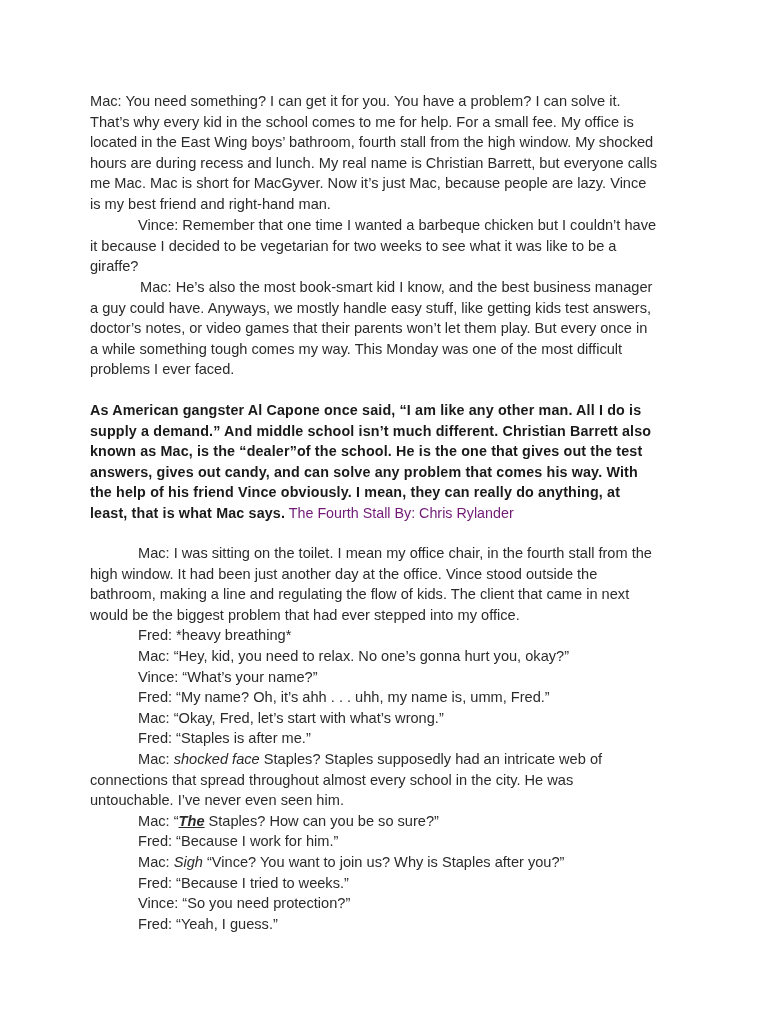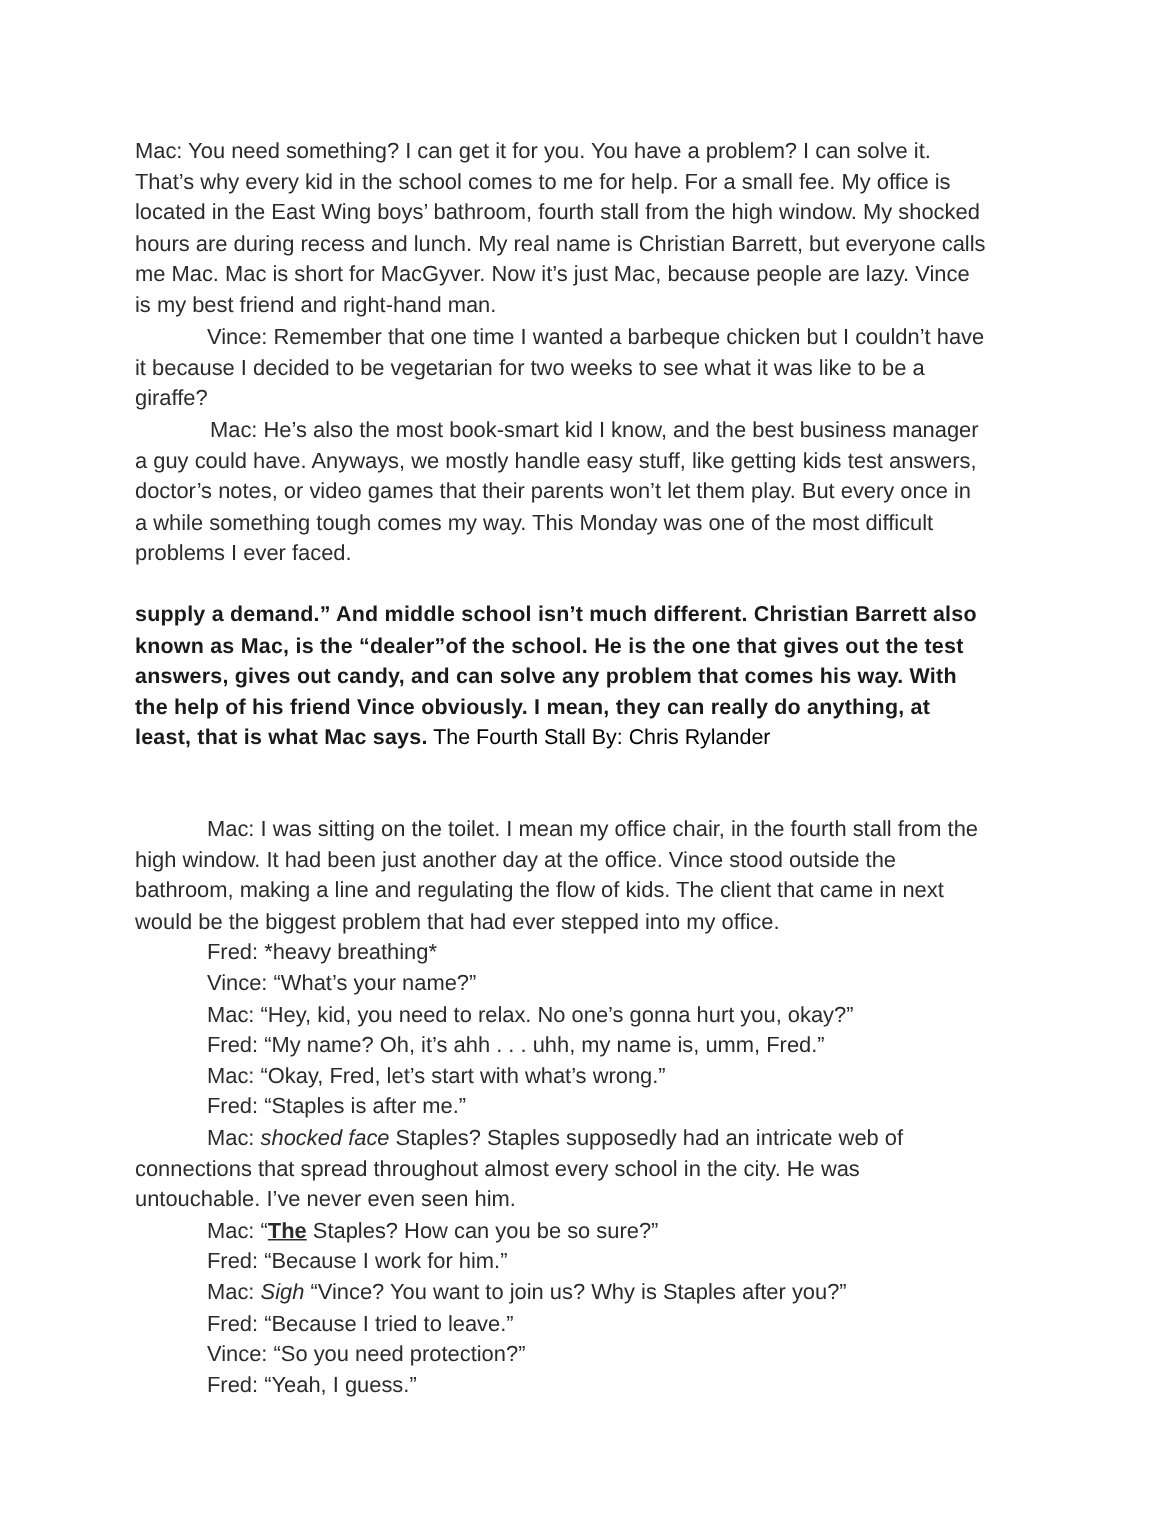--- a/index.html
+++ b/index.html
@@ -6,23 +6,23 @@
   body { width: 768px; height: 1024px; overflow: hidden; position: relative; }
   .page {
     position: absolute; left: 0; top: 0; width: 632px; height: 1024px; background: #fff;
     font-family: "Liberation Sans", sans-serif; font-size: 14.6px; color: #2b2b2b;
   }
   .block { position: absolute; left: 90px; width: 600px; line-height: 20.6px; }
   .line { white-space: nowrap; display: block; }
   .ind { padding-left: 48px; }
   .ind2 { padding-left: 50px; }
   .bold { font-weight: bold; color: #1a1a1a; letter-spacing: 0.15px; }
-  .norm { font-weight: normal; color: #000000; letter-spacing: 0; margin-top: 20px; }
+  .norm { font-weight: normal; color: #701a75; letter-spacing: 0; margin-top: 20px; }
   .it { font-style: italic; }
-  .bu { font-weight: bold; text-decoration: underline; }
+  .bu { font-weight: bold; font-style: italic; text-decoration: underline; }
 </style>
 </head>
 <body>
 
 <div class="page">
 
   <div class="block" style="top:91px;">
     <span class="line">Mac: You need something? I can get it for you. You have a problem? I can solve it.</span>
     <span class="line">That’s why every kid in the school comes to me for help. For a small fee. My office is</span>
     <span class="line">located in the East Wing boys’ bathroom, fourth stall from the high window. My shocked</span>
@@ -39,47 +39,48 @@
 
   <div class="block" style="top:277px;">
     <span class="line ind2">Mac: He’s also the most book-smart kid I know, and the best business manager</span>
     <span class="line">a guy could have. Anyways, we mostly handle easy stuff, like getting kids test answers,</span>
     <span class="line">doctor’s notes, or video games that their parents won’t let them play. But every once in</span>
     <span class="line">a while something tough comes my way. This Monday was one of the most difficult</span>
     <span class="line">problems I ever faced.</span>
   </div>
 
   <div class="block bold" style="top:400px; font-size:14.3px;">
+    <span class="line">As American gangster Al Capone once said, “I am like any other man. All I do is</span>
     <span class="line">supply a demand.” And middle school isn’t much different. Christian Barrett also</span>
     <span class="line">known as Mac, is the “dealer”of the school. He is the one that gives out the test</span>
     <span class="line">answers, gives out candy, and can solve any problem that comes his way. With</span>
     <span class="line">the help of his friend Vince obviously. I mean, they can really do anything, at</span>
     <span class="line">
       <span>least, that is what Mac says.</span><span class="norm"> The Fourth Stall By: Chris Rylander</span>
     </span>
   </div>
 
   <div class="block" style="top:543px;">
     <span class="line ind">Mac: I was sitting on the toilet. I mean my office chair, in the fourth stall from the</span>
     <span class="line">high window. It had been just another day at the office. Vince stood outside the</span>
     <span class="line">bathroom, making a line and regulating the flow of kids. The client that came in next</span>
     <span class="line">would be the biggest problem that had ever stepped into my office.</span>
 
     <span class="line ind">Fred: *heavy breathing*</span>
+    <span class="line ind">Mac: “Hey, kid, you need to relax. No one’s gonna hurt you, okay?”</span>
     <span class="line ind">Vince: “What’s your name?”</span>
-    <span class="line ind">Mac: “Hey, kid, you need to relax. No one’s gonna hurt you, okay?”</span>
     <span class="line ind">Fred: “My name? Oh, it’s ahh . . . uhh, my name is, umm, Fred.”</span>
     <span class="line ind">Mac: “Okay, Fred, let’s start with what’s wrong.”</span>
     <span class="line ind">Fred: “Staples is after me.”</span>
 
     <span class="line ind"><span>Mac: </span><span class="it">shocked face</span><span> Staples? Staples supposedly had an intricate web of</span></span>
     <span class="line">connections that spread throughout almost every school in the city. He was</span>
     <span class="line">untouchable. I’ve never even seen him.</span>
 
     <span class="line ind"><span>Mac: “</span><span class="bu">The</span><span> Staples? How can you be so sure?”</span></span>
     <span class="line ind">Fred: “Because I work for him.”</span>
     <span class="line ind"><span>Mac: </span><span class="it">Sigh</span><span> “Vince? You want to join us? Why is Staples after you?”</span></span>
-    <span class="line ind">Fred: “Because I tried to leave.”</span>
+    <span class="line ind">Fred: “Because I tried to weeks.”</span>
     <span class="line ind">Vince: “So you need protection?”</span>
     <span class="line ind">Fred: “Yeah, I guess.”</span>
   </div>
 
 </div>
 
 </body></html>

